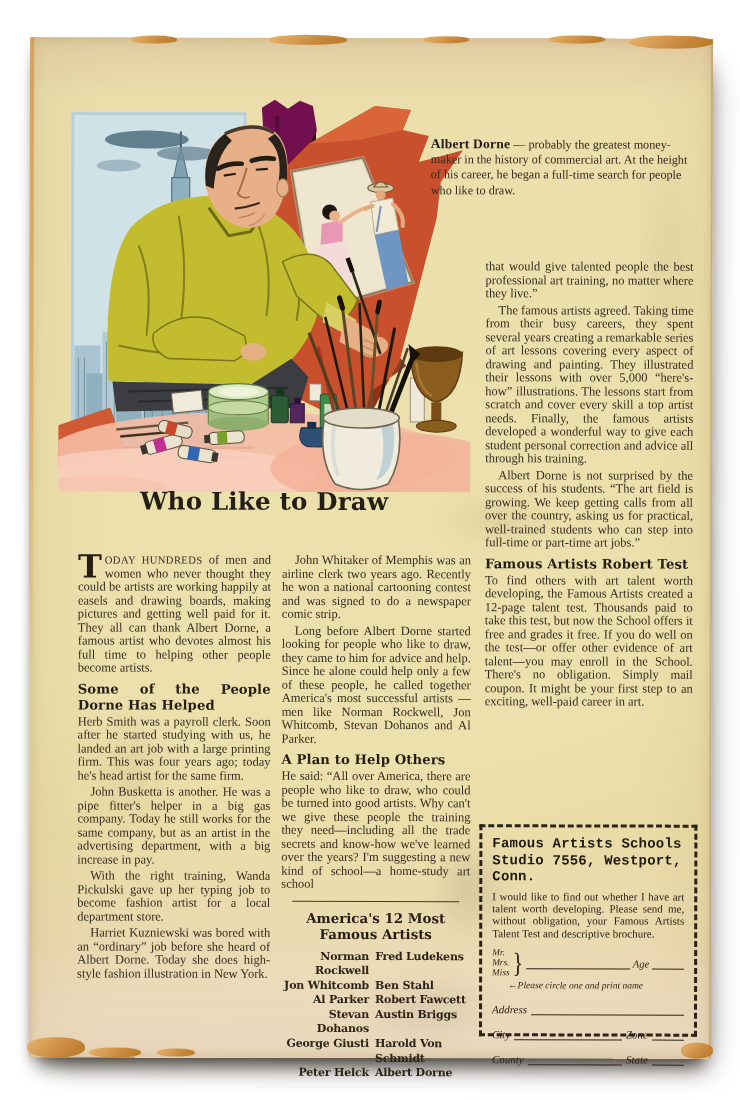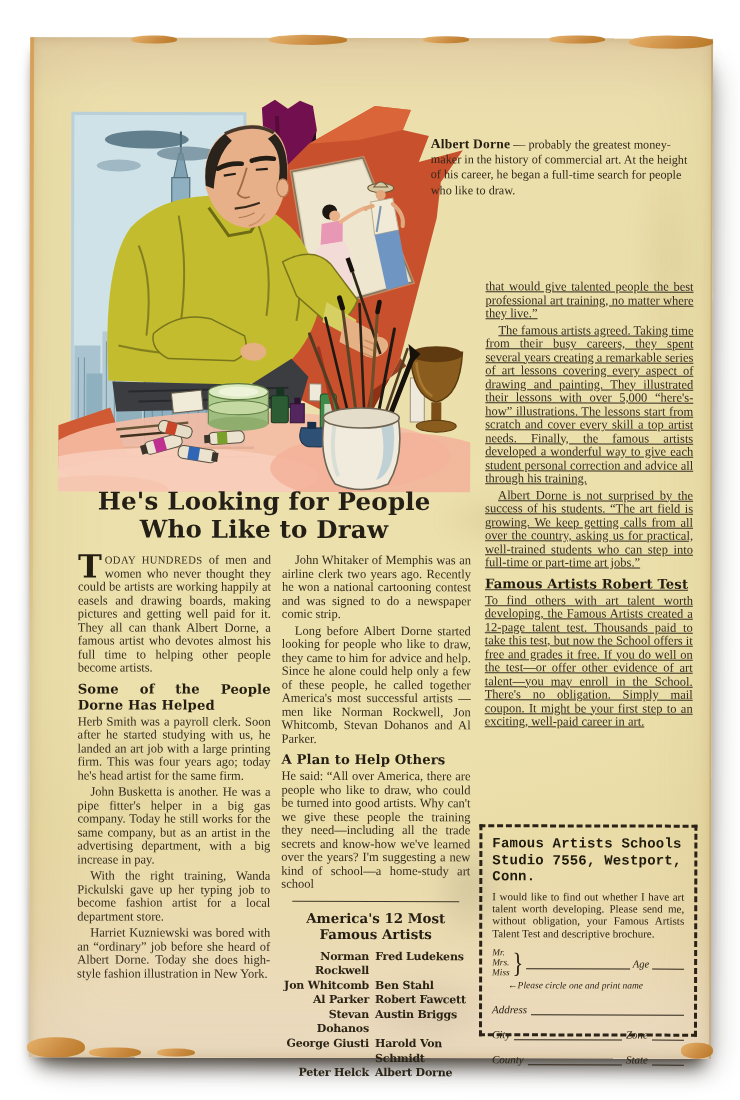--- a/index.html
+++ b/index.html
@@ -36,21 +36,21 @@
     font-weight:bold;font-size:24.5px;line-height:27.5px;color:#241f16;
     font-family:"DejaVu Serif","Liberation Serif",serif;letter-spacing:.2px;}
 
   .col{position:absolute;font-size:12.5px;line-height:13.5px;color:#332c1f;text-align:justify;}
   .col p{margin:0 0 3px 0;}
   .col p.ind{text-indent:13px;}
   .col h3{margin:6px 0 2px 0;font-size:13.2px;line-height:16px;color:#241d12;
     font-family:"DejaVu Serif","Liberation Serif",serif;letter-spacing:.1px;}
   .col-left{left:48px;top:516px;width:193px;}
   .col-mid{left:252px;top:516px;width:189px;}
-  .col-right{left:455px;top:242px;width:208px;text-decoration:underline;}
+  .col-right{left:455px;top:222px;width:208px;}
 
   .dropcap{float:left;font-size:32px;line-height:25px;font-weight:bold;margin:1px 3px 0 0;color:#241d12;
     font-family:"DejaVu Serif",serif;}
   .lead{font-size:10.6px;letter-spacing:.4px;}
 
   .divider{border:none;border-top:1.6px solid #3f382a;width:88%;margin:9px auto 8px auto;}
   .famous-title{text-align:center;font-weight:bold;font-size:13.4px;line-height:16.5px;color:#241d12;
     font-family:"DejaVu Serif",serif;margin:2px 0 7px 0;}
   .famous-grid{display:grid;grid-template-columns:88px 1fr;column-gap:6px;
     font-weight:bold;font-size:11px;line-height:14.6px;color:#2b2416;letter-spacing:-.2px;
@@ -350,21 +350,20 @@
 
   <div class="col col-right">
     <p>that would give talented people the best professional art training, no matter where they live.”</p>
     <p class="ind">The famous artists agreed. Taking time from their busy careers, they spent several years creating a remarkable series of art lessons covering every aspect of drawing and painting. They illustrated their lessons with over 5,000 “here's-how” illustrations. The lessons start from scratch and cover every skill a top artist needs. Finally, the famous artists developed a wonderful way to give each student personal correction and advice all through his training.</p>
     <p class="ind">Albert Dorne is not surprised by the success of his students. “The art field is growing. We keep getting calls from all over the country, asking us for practical, well-trained students who can step into full-time or part-time art jobs.”</p>
     <h3>Famous Artists Robert Test</h3>
     <p>To find others with art talent worth developing, the Famous Artists created a 12-page talent test. Thousands paid to take this test, but now the School offers it free and grades it free. If you do well on the test—or offer other evidence of art talent—you may enroll in the School. There's no obligation. Simply mail coupon. It might be your first step to an exciting, well-paid career in art.</p>
   </div>
 
   <div class="title">
-    <div>He's Looking for People</div>
     <div>Who Like to Draw</div>
   </div>
 
   <div class="col col-left">
     <p><span class="dropcap">T</span><span class="lead">ODAY HUNDREDS</span><span> of men and women who never thought they could be artists are working happily at easels and drawing boards, making pictures and getting well paid for it. They all can thank Albert Dorne, a famous artist who devotes almost his full time to helping other people become artists.</span></p>
     <h3>Some of the People Dorne Has Helped</h3>
     <p>Herb Smith was a payroll clerk. Soon after he started studying with us, he landed an art job with a large printing firm. This was four years ago; today he's head artist for the same firm.</p>
     <p class="ind">John Busketta is another. He was a pipe fitter's helper in a big gas company. Today he still works for the same company, but as an artist in the advertising department, with a big increase in pay.</p>
     <p class="ind">With the right training, Wanda Pickulski gave up her typing job to become fashion artist for a local department store.</p>
     <p class="ind">Harriet Kuzniewski was bored with an “ordinary” job before she heard of Albert Dorne. Today she does high-style fashion illustration in New York.</p>

